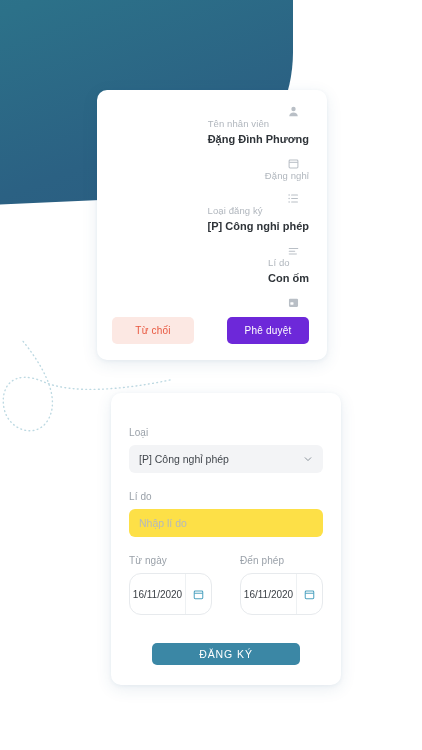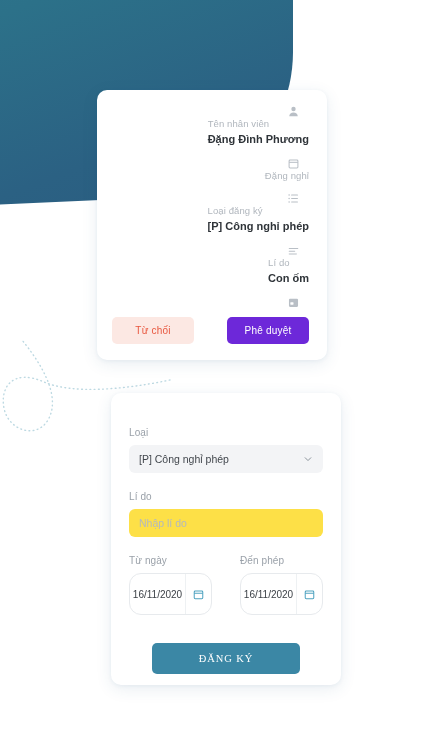--- a/index.html
+++ b/index.html
@@ -190,24 +190,24 @@
     cursor: pointer;
   }
 
   .submit-wrap { margin-top: 28px; display: flex; justify-content: center; }
   .btn-submit {
     background: #3b87a5;
     color: #ffffff;
     border: none;
     border-radius: 5px;
     width: 148px;
-    height: 31px;
+    height: 22px;
     font-size: 10.5px;
     letter-spacing: 0.9px;
-    font-family: Liberation Serif, serif;
+    font-family: Liberation Sans, sans-serif;
     cursor: pointer;
   }
 </style>
 </head>
 <body>
 
 <div id="stage">
 
   <div class="blob"></div>
   <div class="blob-notch"></div>

